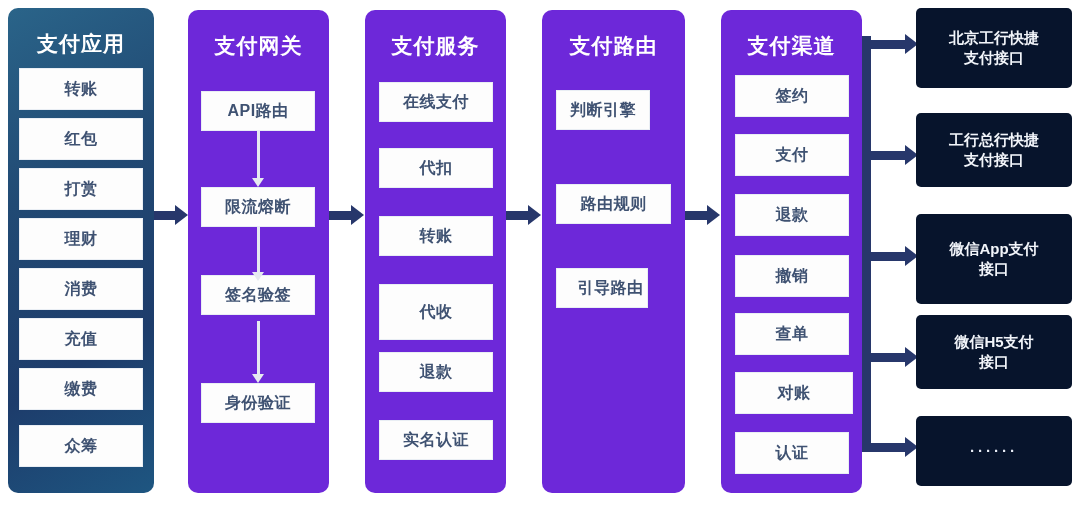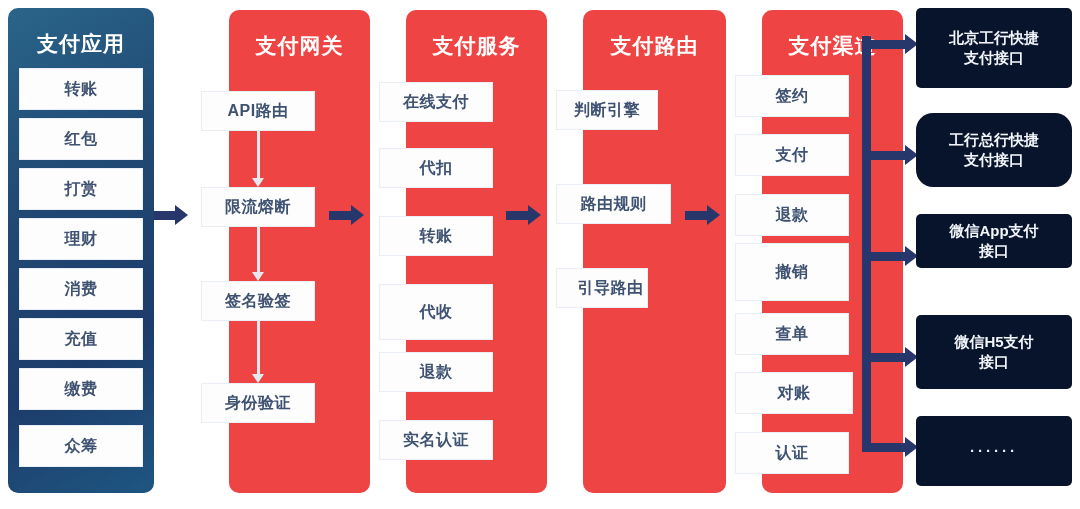--- a/index.html
+++ b/index.html
@@ -11,21 +11,21 @@
   }
   #stage{position:relative;width:1080px;height:509px;}
 
   
   .col{
     position:absolute;
     border-radius:10px;
     box-sizing:border-box;
   }
   .col-1{background:linear-gradient(150deg,#2a6489 0%,#214a74 35%,#1d3c6b 70%,#1e5681 100%);}
-  .col-n{background:#ef4444;margin-left:41px;}
+  .col-n{background:#6d28d9;}
 
   .col-title{
     position:absolute;left:0;right:0;
     text-align:center;
     color:#ffffff;
     font-size:21px;
     font-weight:700;
     letter-spacing:1px;
     white-space:nowrap;
   }
@@ -119,21 +119,21 @@
   <div class="harrow" style="left:154px;top:211px;width:34px;">
     <div class="shaft" style="width:23px;"></div>
     <div class="head" style="left:21px;"></div>
   </div>
 
   <div class="col col-n" style="left:188px;top:10px;width:141px;height:483px;">
     <div class="col-title" style="top:22px;">支付网关</div>
   </div>
   <div class="chip" style="left:201px;top:91px;width:114px;height:40px;">API路由</div>
   <div class="chip" style="left:201px;top:187px;width:114px;height:40px;">限流熔断</div>
-  <div class="chip" style="left:201px;top:281px;width:114px;height:40px;">签名验签</div>
+  <div class="chip" style="left:201px;top:275px;width:114px;height:40px;">签名验签</div>
   <div class="chip" style="left:201px;top:383px;width:114px;height:40px;">身份验证</div>
 
   <div class="varrow" style="left:258px;top:131px;height:56px;">
     <div class="vshaft" style="height:47px;"></div>
     <div class="vhead" style="top:47px;"></div>
   </div>
   <div class="varrow" style="left:258px;top:227px;height:54px;">
     <div class="vshaft" style="height:45px;"></div>
     <div class="vhead" style="top:45px;"></div>
   </div>
@@ -158,36 +158,36 @@
   <div class="chip" style="left:379px;top:420px;width:114px;height:40px;">实名认证</div>
 
   <div class="harrow" style="left:506px;top:211px;width:36px;">
     <div class="shaft" style="width:24px;"></div>
     <div class="head" style="left:22px;"></div>
   </div>
 
   <div class="col col-n" style="left:542px;top:10px;width:143px;height:483px;padding-left:42px;">
     <div class="col-title" style="top:22px;">支付路由</div>
   </div>
-  <div class="chip" style="left:556px;top:90px;width:102px;height:40px;">判断引擎</div>
+  <div class="chip" style="left:556px;top:90px;width:94px;height:40px;">判断引擎</div>
   <div class="chip" style="left:556px;top:184px;width:115px;height:40px;">路由规则</div>
   <div class="chip" style="left:556px;top:268px;width:92px;height:40px;padding-left:17px;">引导路由</div>
 
   <div class="harrow" style="left:685px;top:211px;width:36px;">
     <div class="shaft" style="width:24px;"></div>
     <div class="head" style="left:22px;"></div>
   </div>
 
   <div class="col col-n" style="left:721px;top:10px;width:141px;height:483px;">
     <div class="col-title" style="top:22px;">支付渠道</div>
   </div>
   <div class="chip" style="left:735px;top:75px;width:114px;height:42px;">签约</div>
   <div class="chip" style="left:735px;top:134px;width:114px;height:42px;">支付</div>
   <div class="chip" style="left:735px;top:194px;width:114px;height:42px;">退款</div>
-  <div class="chip" style="left:735px;top:243px;width:114px;height:58px;">撤销</div>
+  <div class="chip" style="left:735px;top:255px;width:114px;height:42px;">撤销</div>
   <div class="chip" style="left:735px;top:313px;width:114px;height:42px;">查单</div>
   <div class="chip" style="left:735px;top:372px;width:118px;height:42px;">对账</div>
   <div class="chip" style="left:735px;top:432px;width:114px;height:42px;">认证</div>
 
   <div class="bus" style="left:862px;top:36px;height:415px;"></div>
 
   <div class="harrow" style="left:862px;top:40px;width:58px;">
     <div class="shaft" style="width:45px;"></div>
     <div class="head" style="left:43px;"></div>
   </div>
@@ -208,28 +208,28 @@
     <div class="head" style="left:43px;"></div>
   </div>
 
   <div class="iface" style="left:916px;top:8px;width:156px;height:80px;">
     <span>
       <span class="txt">北京工行快捷</span>
       <span class="txt">支付接口</span>
     </span>
   </div>
 
-  <div class="iface" style="left:916px;top:113px;width:156px;height:74px;border-radius:17px;">
+  <div class="iface" style="left:916px;top:113px;width:156px;height:74px;">
     <span>
       <span class="txt">工行总行快捷</span>
       <span class="txt">支付接口</span>
     </span>
   </div>
 
-  <div class="iface" style="left:916px;top:214px;width:156px;height:54px;">
+  <div class="iface" style="left:916px;top:214px;width:156px;height:90px;">
     <span>
       <span class="txt">微信App支付</span>
       <span class="txt">接口</span>
     </span>
   </div>
 
   <div class="iface" style="left:916px;top:315px;width:156px;height:74px;">
     <span>
       <span class="txt">微信H5支付</span>
       <span class="txt">接口</span>

